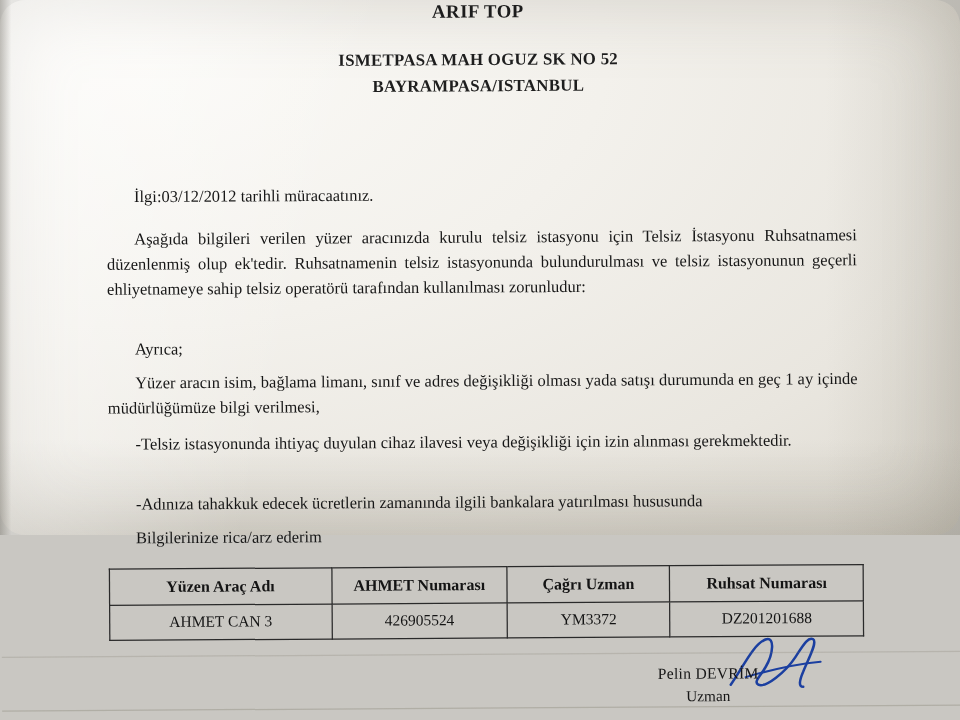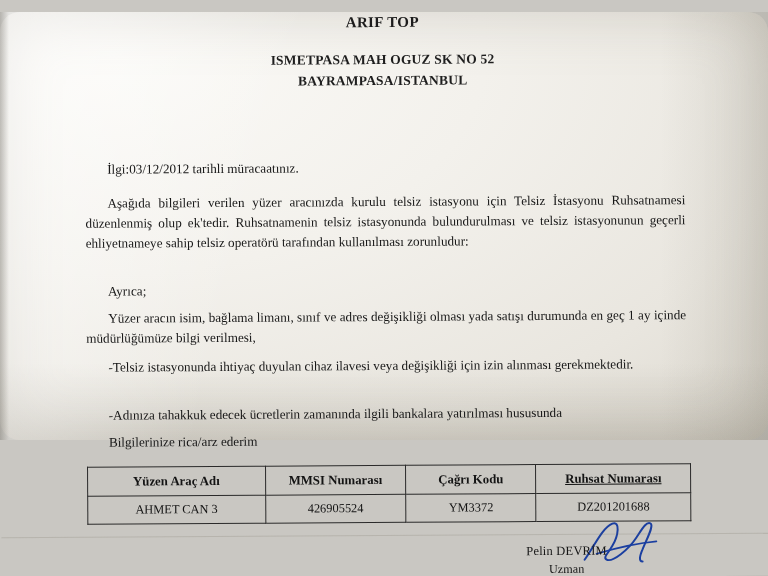--- a/index.html
+++ b/index.html
@@ -10,21 +10,21 @@
     width: 768px;
     height: 576px;
     background: #c9c7c2;
     font-family: "Liberation Serif", serif;
     overflow: hidden;
   }
   
   #page {
     position: absolute;
     left: 0;
-    top: 12px;
+    top: 0;
     width: 768px;
     height: 428px;
     background:
       radial-gradient(ellipse at 15% 10%, #fbfaf7 0%, #f3f1ec 40%, #e9e6df 75%, #ddd9d0 100%);
     box-shadow: inset 0 0 60px rgba(140,134,120,0.30);
     border-radius: 20px;
   }
   
   #page:before {
     content: "";
@@ -135,21 +135,21 @@
     font-size: 12.8px;
     height: 20px;
   }
   table.doc-table td {
     height: 19px;
     font-size: 12.4px;
   }
   .col1 { width: 180px; }
   .col2 { width: 140px; }
   .col3 { width: 130px; }
-  .col4 { width: 154px; text-decoration: underline; }
+  .col4 { width: 154px; }
 
   
   #sign {
     position: absolute;
     left: 470px;
     top: 533px;
     width: 190px;
     text-align: center;
   }
   .sign-name {
@@ -217,22 +217,22 @@
 
     <div class="body-block para5">
       <div class="p indent">Bilgilerinize rica/arz ederim</div>
     </div>
 
     <div id="table-wrap">
       <table class="doc-table">
         <thead>
           <tr>
             <th class="col1">Yüzen Araç Adı</th>
-            <th class="col2">MMSI Numarası</th>
-            <th class="col3">Çağrı Kodu</th>
+            <th class="col2">AHMET Numarası</th>
+            <th class="col3">Çağrı Uzman</th>
             <th class="col4">Ruhsat Numarası</th>
           </tr>
         </thead>
         <tbody>
           <tr>
             <td>AHMET CAN 3</td>
             <td>426905524</td>
             <td>YM3372</td>
             <td>DZ201201688</td>
           </tr>

